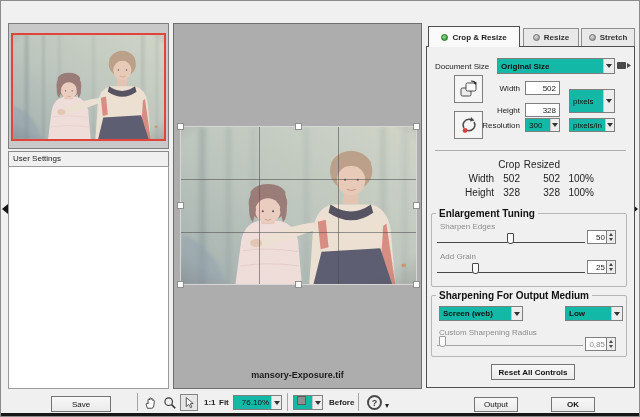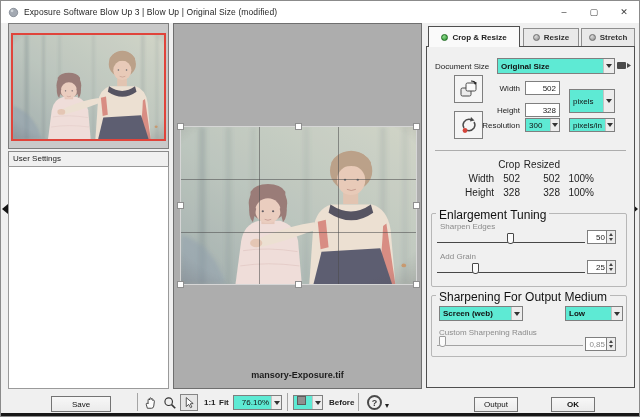--- a/index.html
+++ b/index.html
@@ -34,28 +34,28 @@
   .tab-active{left:427px;top:25px;width:92px;height:21px;background:#fafafa;border:1px solid #4f4f4f;border-bottom:none;z-index:3;}
   .tab-idle{top:27px;height:19px;background:#e9e9e9;border:1px solid #8f8f8f;color:#333;}
   .dot{width:7px;height:7px;border-radius:50%;}
   .dot-on{background:radial-gradient(circle at 35% 30%,#8fdd8f,#2d9230);border:1px solid #1d6b20;}
   .dot-off{background:radial-gradient(circle at 35% 30%,#dcdcdc,#8b8b8b);border:1px solid #6f6f6f;}
   .rpanel{position:absolute;left:425px;top:45px;width:209px;height:342px;background:#f0f0f0;border:1px solid #4f4f4f;z-index:2;}
   .lab{position:absolute;font-size:8px;color:#1c1c1c;white-space:nowrap;}
   .lab-r{text-align:right;}
   .lab-dis{color:#8b8b8b;}
   .field{position:absolute;background:#fff;border:1px solid #7f7f7f;font-size:8px;color:#222;text-align:right;padding:2px 3px 0 0;}
-  .combo{position:absolute;background:#5eead4;border:1px solid #7f7f7f;display:flex;align-items:stretch;font-size:8px;color:#111;}
+  .combo{position:absolute;background:#14b8a6;border:1px solid #7f7f7f;display:flex;align-items:stretch;font-size:8px;color:#111;}
   .combo .txt{flex:1;display:flex;align-items:center;padding-left:3px;white-space:nowrap;overflow:hidden;}
   .combo .arr{width:11px;display:flex;align-items:center;justify-content:center;background:#ededed;border-left:1px solid #c4c4c4;}
   .tri-dn{width:0;height:0;border:3px solid transparent;border-top:4px solid #333;margin-top:3px;}
   .icon-btn{position:absolute;width:29px;height:28px;background:#f5f5f5;border:1px solid #7f7f7f;display:flex;align-items:center;justify-content:center;}
   .sepline{position:absolute;height:1px;background:#adadad;}
   .grp{position:absolute;border:1px solid #b7b7b7;border-radius:2px;}
-  .grp-title{position:absolute;font-size:12px;font-weight:normal;color:#111;background:#f0f0f0;padding:0 3px;white-space:nowrap;}
+  .grp-title{position:absolute;font-size:10px;font-weight:bold;color:#111;background:#f0f0f0;padding:0 3px;white-space:nowrap;}
   .track{position:absolute;height:1px;background:#474747;}
   .track-dis{background:#a3a3a3;}
   .shandle{position:absolute;top:-9px;width:7px;height:11px;background:#fbfbfb;border:1px solid #474747;border-radius:1px 1px 3px 3px;}
   .shandle-dis{border-color:#9c9c9c;}
   .spin{position:absolute;width:29px;height:14px;background:#fff;border:1px solid #7f7f7f;display:flex;}
   .spin .num{flex:1;font-size:8px;color:#222;text-align:right;padding:2px 1px 0 0;}
   .spin .btns{width:9px;border-left:1px solid #7f7f7f;display:flex;flex-direction:column;}
   .spin .btns div{flex:1;background:#ececec;display:flex;align-items:center;justify-content:center;}
   .tri-u{width:0;height:0;border:2.5px solid transparent;border-bottom:3px solid #444;margin-bottom:1px;}
   .tri-d{width:0;height:0;border:2.5px solid transparent;border-top:3px solid #444;margin-top:1px;}
@@ -132,32 +132,20 @@
       <ellipse cx="160" cy="244" rx="13" ry="9" fill="#e2c2ae"></ellipse>
       <ellipse cx="474" cy="291" rx="5" ry="4" fill="#c98a52" opacity=".85"></ellipse>
       <rect width="500" height="330" fill="#f7e9dd" opacity=".13"></rect>
       <rect width="500" height="330" fill="url(#vg)"></rect>
     </symbol>
   </defs>
 </svg>
 
 <div class="window">
 
-  <div class="titlebar">
-    <svg class="app-ico" viewBox="0 0 12 12">
-      <circle cx="6" cy="6" r="4.6" fill="#a3a9b2" stroke="#777e89" stroke-width="0.8"></circle>
-      <circle cx="4.4" cy="4.2" r="1.5" fill="#d2d7dc"></circle>
-    </svg>
-    <span class="title-text">Exposure Software Blow Up 3 | Blow Up | Original Size (modified)</span>
-    <div class="win-controls">
-      <div class="win-btn">–</div>
-      <div class="win-btn">▢</div>
-      <div class="win-btn">✕</div>
-    </div>
-  </div>
 
   <div class="thumb-panel">
     <div class="thumb-photo">
       <svg preserveAspectRatio="none">
           <use href="#photo"></use>
         </svg>
     </div>
   </div>
   <div class="us-header">User Settings</div>
   <div class="us-list"></div>
@@ -328,20 +316,21 @@
       <span class="btns">
           <div>
             <span class="tri-u"></span>
           </div>
           <div>
             <span class="tri-d"></span>
           </div>
         </span>
     </div>
 
+    <div class="btn" style="left:64px;top:317px;width:84px;height:16px;font-weight:bold">Reset All Controls</div>
   </div>
 
   <div class="bottombar">
     <div class="btn" style="left:50px;top:5px;width:60px;height:16px">Save</div>
     <div class="vsep" style="left:136px"></div>
     <div class="tool" style="left:140px">
       <svg width="14" height="14" viewBox="0 0 16 16">
         <path d="M5 14 L3.8 10 Q3.4 8.4 4.5 8.1 Q5.3 7.9 5.8 9 L5.8 4.6 Q5.8 3.5 6.7 3.5 Q7.6 3.5 7.6 4.6 L7.6 3.2 Q7.6 2.1 8.5 2.1 Q9.4 2.1 9.4 3.2 L9.4 3.9 Q9.4 3 10.3 3 Q11.2 3 11.2 4.1 L11.2 5.3 Q11.5 4.6 12.3 4.8 Q13.1 5.1 13 6 L12.3 11.5 Q12 14 9.8 14 Z" fill="#fcfcfc" stroke="#333" stroke-width="1"></path>
       </svg>
     </div>

